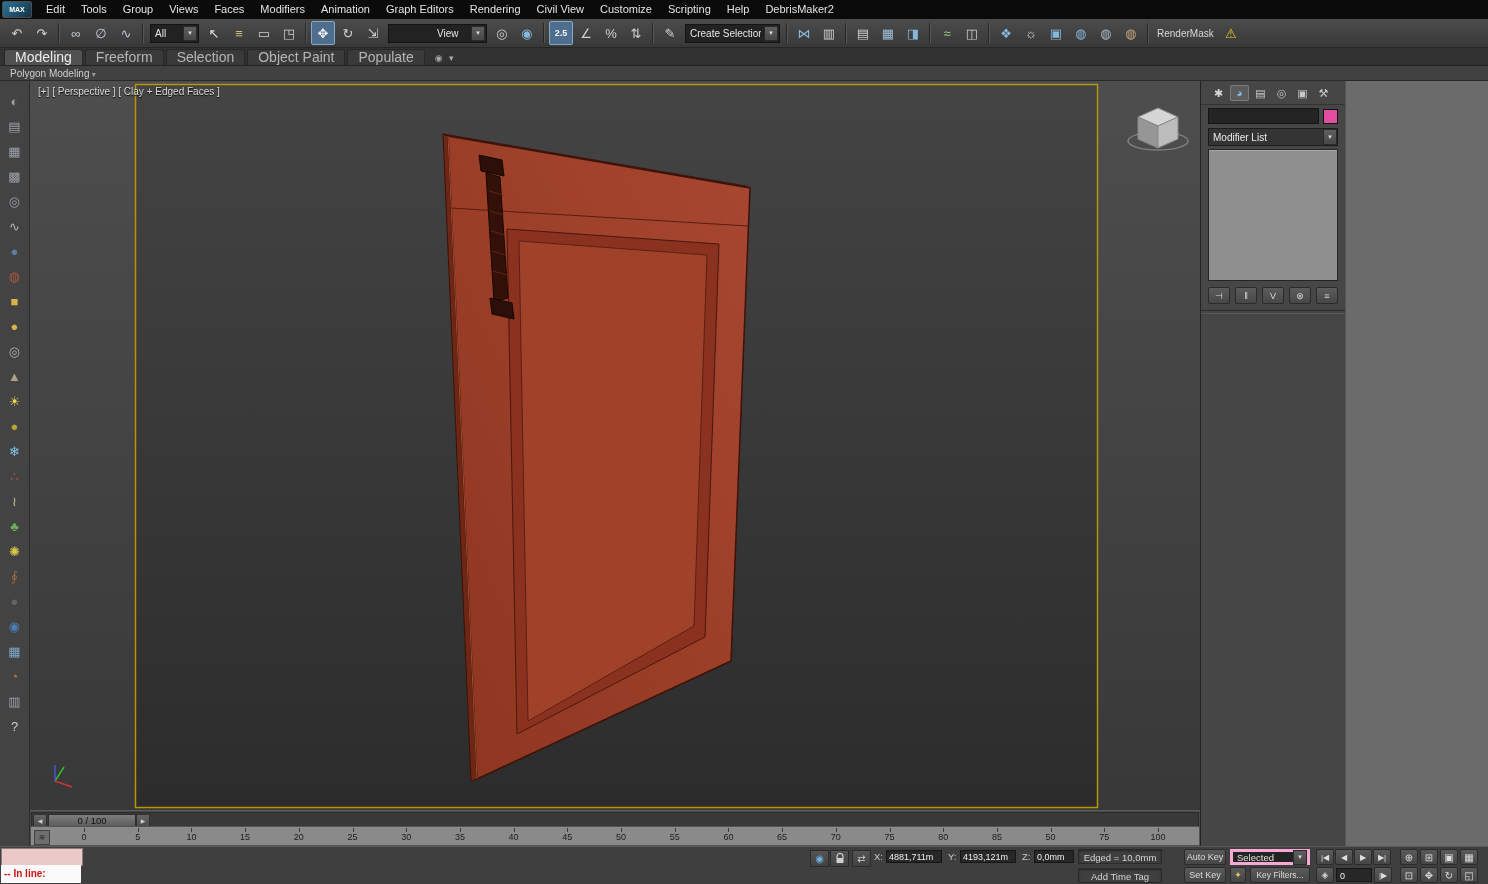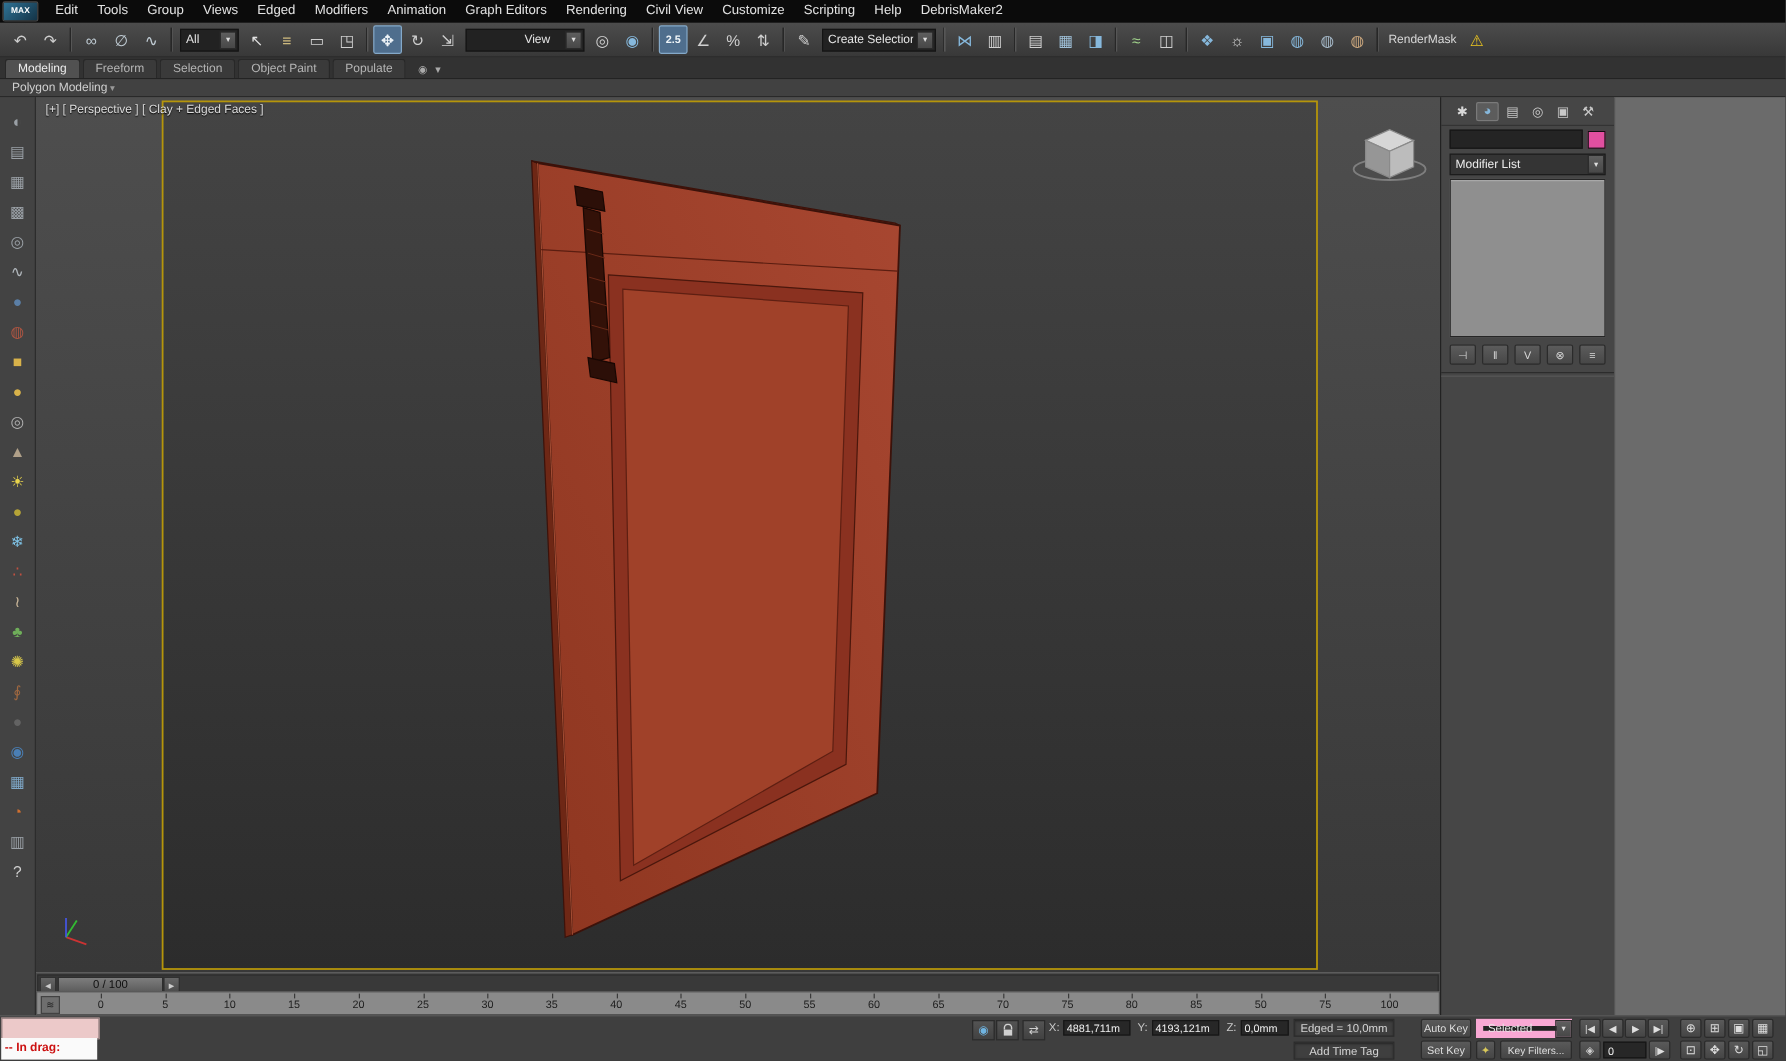--- a/index.html
+++ b/index.html
@@ -30,21 +30,21 @@
     display:flex;align-items:center;justify-content:space-between;
     padding:0 1px 0 4px;font-size:10px;color:#e6e6e6;margin:0 2px;overflow:hidden;white-space:nowrap;}
   .dd-label{overflow:hidden;white-space:nowrap;}
   .dd-arrow{width:12px;height:13px;background:linear-gradient(#5f5f5f,#474747);border:1px solid #2a2a2a;
     margin-left:3px;flex:none;display:flex;align-items:center;justify-content:center;}
   .dd-arrow::after{content:"▾";font-size:7px;color:#ddd;}
   .tb-text{font-size:10px;color:#d8d8d8;margin:0 4px;white-space:nowrap;}
   
   .ribbon-tabs{position:absolute;left:0;top:48px;width:1488px;height:18px;background:#323232;
     display:flex;align-items:flex-end;padding-left:4px;gap:2px;box-sizing:border-box;border-bottom:1px solid #232323;}
-  .ribbon-tab{padding:0 10px;height:15px;line-height:15px;font-size:10px;color:#b5b5b5;
+  .ribbon-tab{padding:0 10px;height:15px;line-height:15px;font-size:14px;color:#b5b5b5;
     background:#3a3a3a;border:1px solid #282828;border-bottom:none;border-radius:3px 3px 0 0;white-space:nowrap;}
   .ribbon-tab.active{background:#515151;color:#ececec;}
   .ribbon-extra{margin-left:8px;height:15px;display:flex;align-items:center;color:#aaa;font-size:9px;}
   .ribbon-extra::after{content:"◉ ▾";letter-spacing:2px;}
   .ribbon-sub{position:absolute;left:0;top:66px;width:1488px;height:15px;background:#414141;
     border-bottom:1px solid #292929;box-sizing:border-box;display:flex;align-items:center;
     padding-left:10px;font-size:10px;color:#cfcfcf;}
   .ribbon-sub .chev::after{content:" ▾";font-size:8px;color:#999;}
   
   .left-toolbar{position:absolute;left:0;top:81px;width:30px;height:765px;background:#434343;
@@ -125,21 +125,21 @@
     box-shadow:inset 0 1px 2px #242424;color:#d5d5d5;font-size:9.5px;line-height:15px;
     text-align:center;box-sizing:border-box;white-space:nowrap;}
   .time-tag-box{position:absolute;left:1078px;top:21px;width:84px;height:15px;border:1px solid #2b2b2b;
     box-shadow:inset 0 1px 2px #242424;color:#d5d5d5;font-size:9.5px;line-height:15px;
     text-align:center;box-sizing:border-box;white-space:nowrap;}
   .sb-push{background:linear-gradient(#5a5a5a,#454545);border:1px solid #2b2b2b;border-radius:2px;
     color:#dedede;display:flex;align-items:center;justify-content:center;position:absolute;box-sizing:border-box;}
   .auto-key{left:1184px;top:2px;width:42px;height:16px;font-size:9px;}
   .set-key{left:1184px;top:20px;width:42px;height:16px;font-size:9px;}
   .selected-dd{position:absolute;left:1230px;top:2px;width:80px;height:16px;background:#232323;
-    border:6px solid #f9a8d4;display:flex;align-items:center;justify-content:space-between;
+    border:3px solid #f9a8d4;display:flex;align-items:center;justify-content:space-between;
     padding-left:4px;box-sizing:border-box;color:#e5e5e5;font-size:9.5px;gap:16px;}
   .key-icon-btn{left:1230px;top:20px;width:16px;height:16px;} .key-icon-btn::after{content:"✦";font-size:9px;color:#d8c85a;}
   .key-filters{left:1250px;top:20px;width:60px;height:16px;font-size:8.5px;}
   .playback{position:absolute;left:1316px;top:2px;display:flex;gap:1px;}
   .sb-btn{width:18px;height:16px;background:linear-gradient(#5a5a5a,#454545);border:1px solid #2b2b2b;
     border-radius:2px;color:#dedede;display:flex;align-items:center;justify-content:center;
     font-size:8px;box-sizing:border-box;flex:none;}
   .key-mode{left:1316px;top:20px;width:18px;height:16px;} .key-mode::after{content:"◈";font-size:9px;color:#cfcfcf;}
   .frame-field{position:absolute;left:1336px;top:21px;width:36px;height:14px;background:#272727;
     border:1px solid #161616;color:#efefef;font-size:9px;line-height:14px;padding-left:3px;box-sizing:border-box;}
@@ -153,21 +153,21 @@
 
 <div class="menubar">
   <div class="logo">
     <span>MAX</span>
   </div>
   <div id="menu-items" style="display:flex;">
       <div class="menu-item">Edit</div>
       <div class="menu-item">Tools</div>
       <div class="menu-item">Group</div>
       <div class="menu-item">Views</div>
-      <div class="menu-item">Edged</div>
+      <div class="menu-item">Faces</div>
       <div class="menu-item">Modifiers</div>
       <div class="menu-item">Animation</div>
       <div class="menu-item">Graph Editors</div>
       <div class="menu-item">Rendering</div>
       <div class="menu-item">Civil View</div>
       <div class="menu-item">Customize</div>
       <div class="menu-item">Scripting</div>
       <div class="menu-item">Help</div>
       <div class="menu-item">DebrisMaker2</div>
     </div>
@@ -580,21 +580,21 @@
       </div>
       <div class="tick" style="left: 1127px;">
         <span class="tick-mark"></span>
         <span class="tick-label">100</span>
       </div>
     </div>
 </div>
 
 <div class="statusbar">
   <div class="macro-box"></div>
-  <div class="listener-box">-- In drag:</div>
+  <div class="listener-box">-- In line:</div>
 
 
   <div class="sb-sq isolate-button"></div>
   <div class="sb-sq lock-button">
     <svg width="10" height="11" viewBox="0 0 10 11">
       <path d="M2 5 V3.5 A3 3 0 0 1 8 3.5 V5" fill="none" stroke="#d0d0d0" stroke-width="1.2"></path>
       <rect x="1.5" y="5" width="7" height="5" fill="#d0d0d0"></rect>
     </svg>
   </div>
   <div class="sb-sq offset-button"></div>

